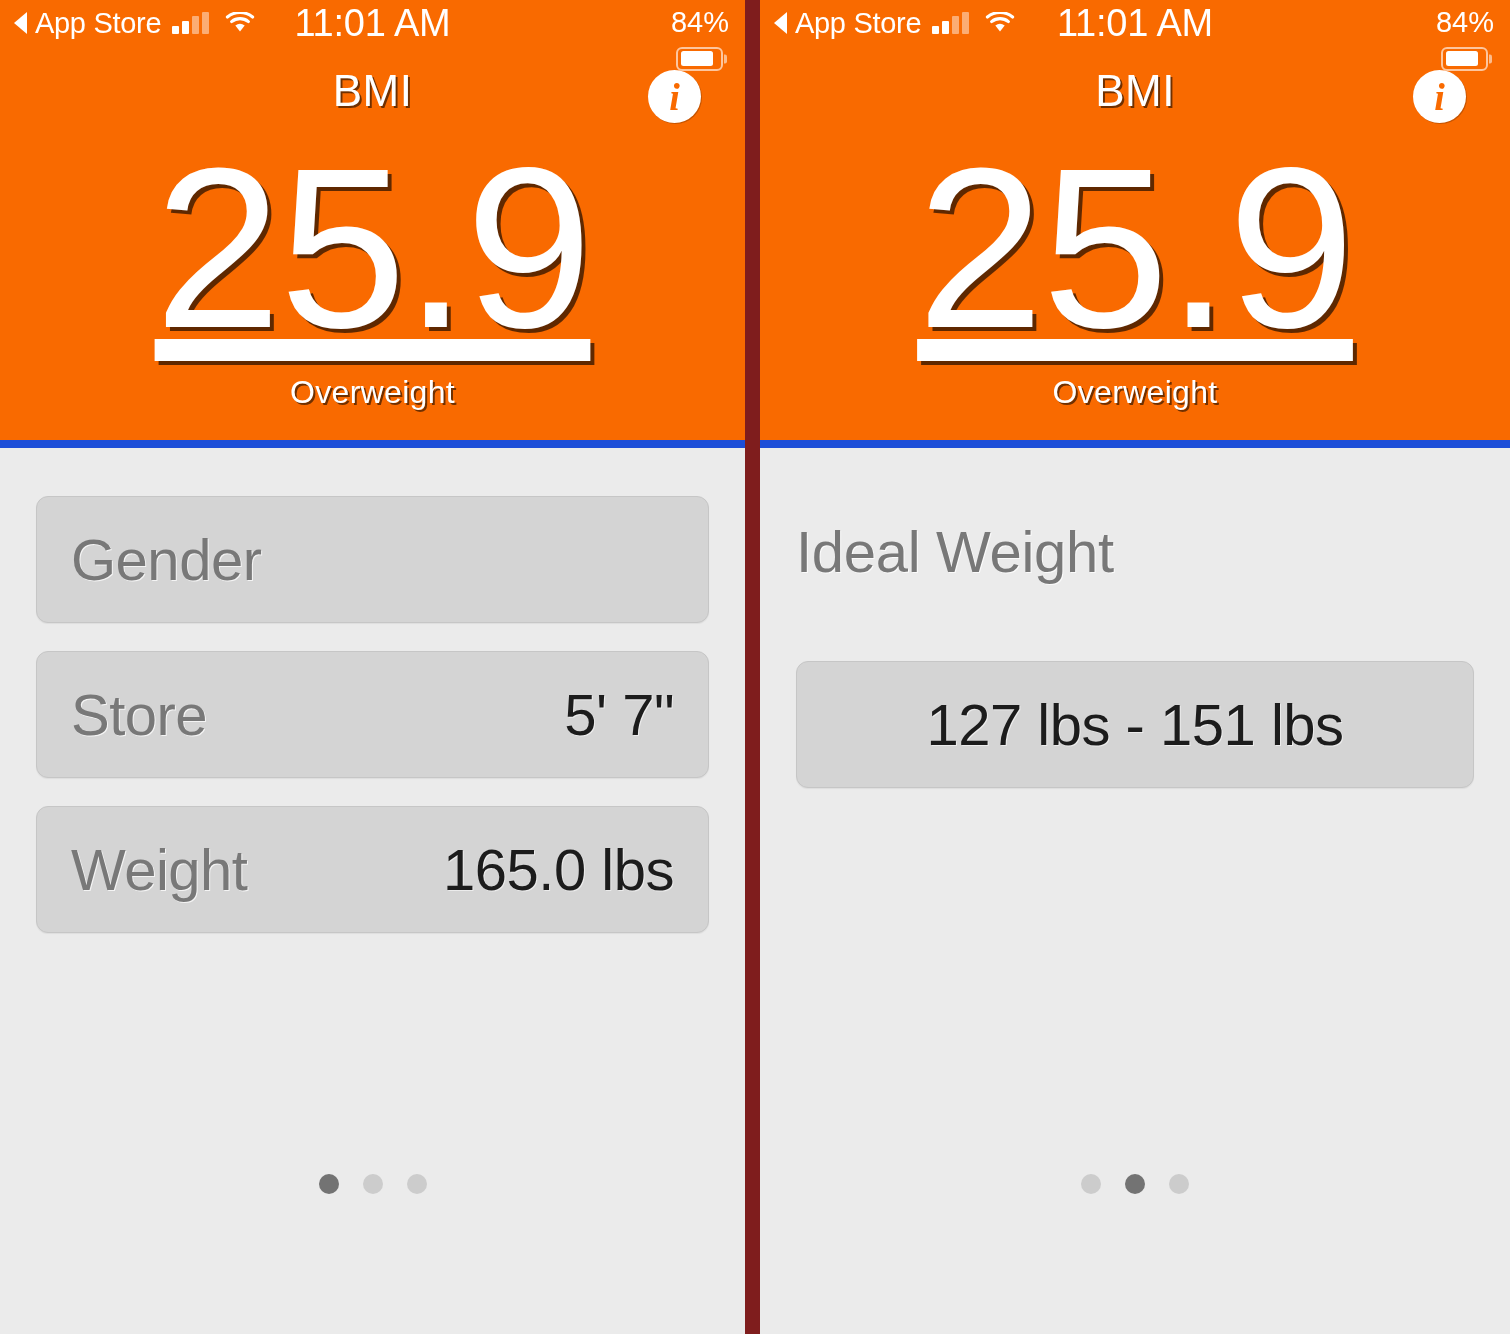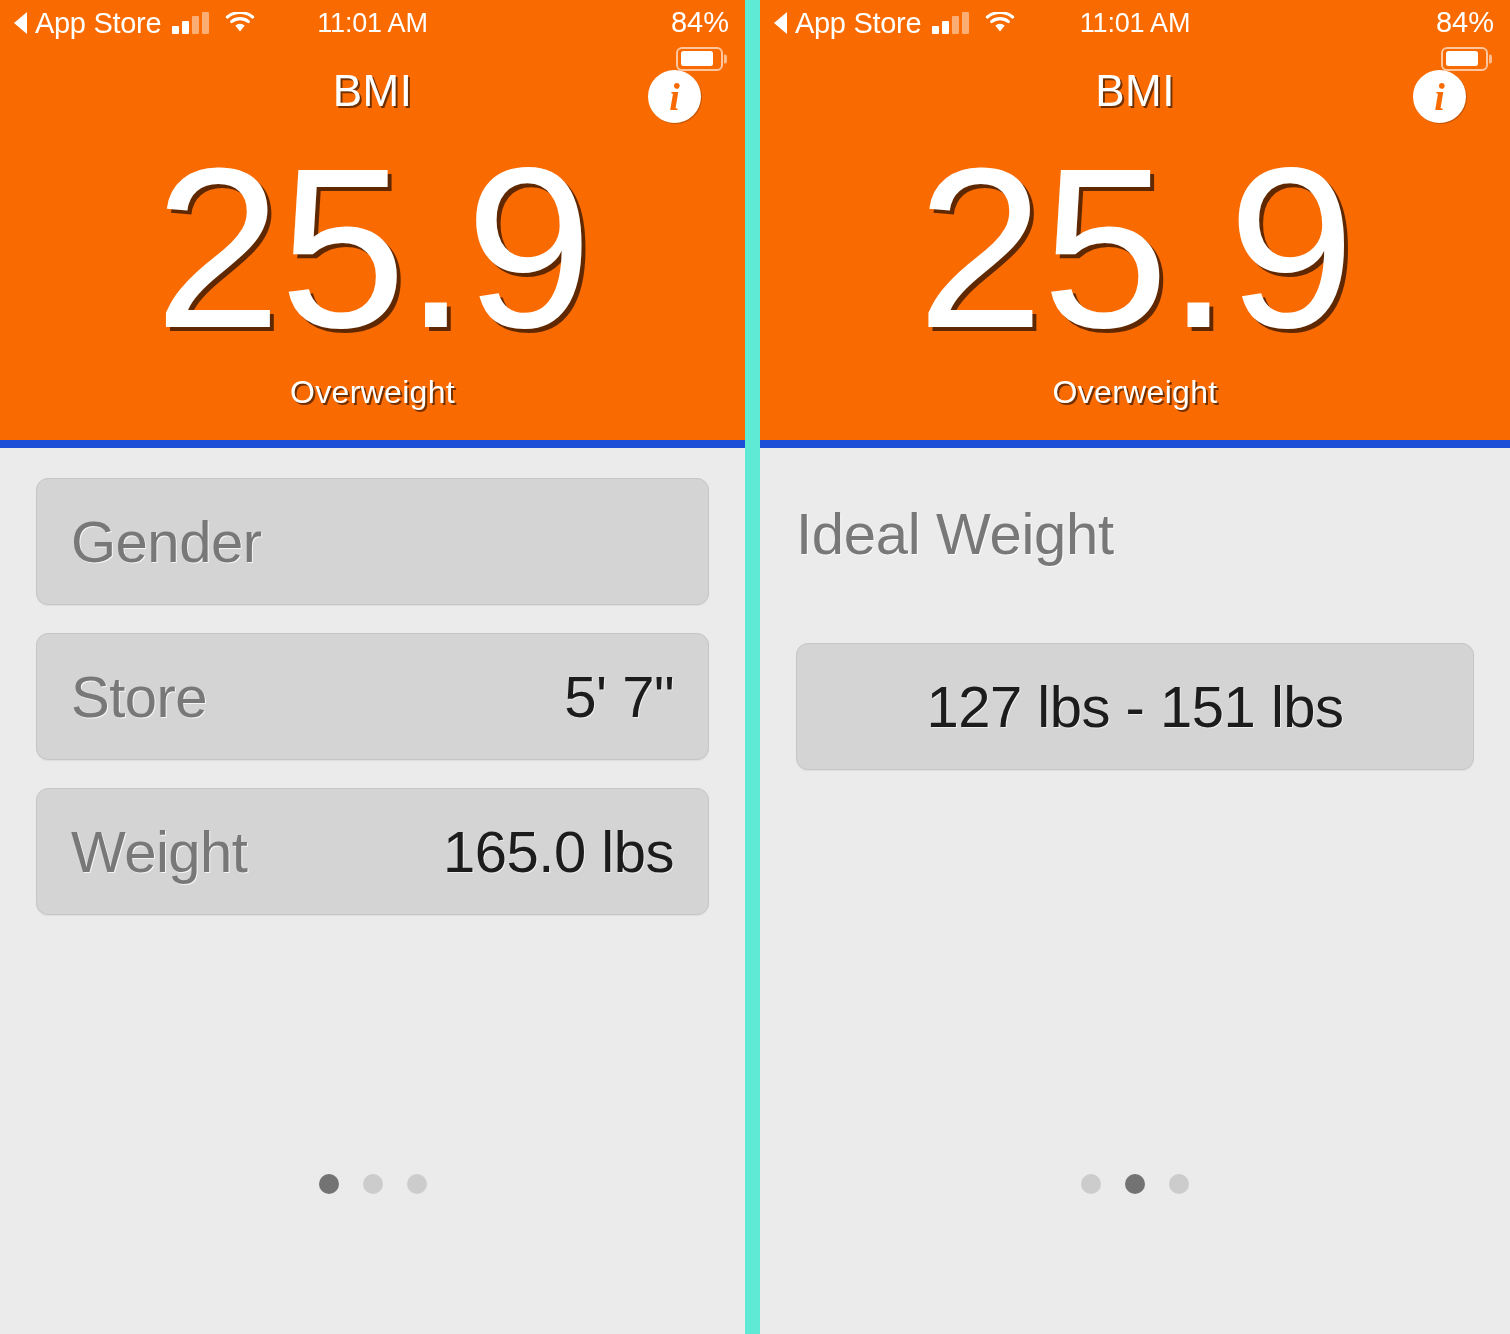--- a/index.html
+++ b/index.html
@@ -9,21 +9,21 @@
     height: 1334px;
     background: #ffffff;
     font-family: "Liberation Sans", sans-serif;
     overflow: hidden;
   }
 
   .screens {
     display: flex;
     width: 1510px;
     height: 1334px;
-    background: #5eead4;
+    background: #7f1d1d;
   }
 
   .phone {
     width: 745px;
     height: 1334px;
     background: #ebebeb;
     position: relative;
     display: flex;
     flex-direction: column;
   }
@@ -83,21 +83,21 @@
   .sb-wifi {
     margin-left: 9px;
     width: 30px; height: 22px;
     display: block;
   }
 
   .sb-time {
     position: absolute;
     left: 0; right: 0;
     text-align: center;
-    font-size: 27px;
+    font-size: 38px;
     letter-spacing: -0.2px;
     pointer-events: none;
   }
 
   .sb-right {
     margin-left: auto;
     display: flex;
     align-items: center;
     gap: 8px;
     font-size: 29px;
@@ -172,35 +172,36 @@
   }
 
   .bmi-value {
     font-size: 228px;
     line-height: 1;
     color: #ffffff;
     font-weight: normal;
     text-shadow: 4px 4px 0 rgba(0,0,0,.62);
     margin-top: 18px;
     letter-spacing: -2px;
+    text-decoration: underline;
   }
 
   .bmi-category {
     font-size: 32px;
     color: #ffffff;
     text-shadow: 2px 2px 0 rgba(0,0,0,.55);
     margin-top: 12px;
     letter-spacing: 0.3px;
   }
 
   
   .content {
     flex: 1;
     background: #ebebeb;
-    padding: 30px 36px 0 36px;
+    padding: 48px 36px 0 36px;
     position: relative;
   }
 
   .row {
     height: 127px;
     background: #d4d4d4;
     border: 1px solid #c6c6c6;
     border-radius: 12px;
     display: flex;
     align-items: center;

